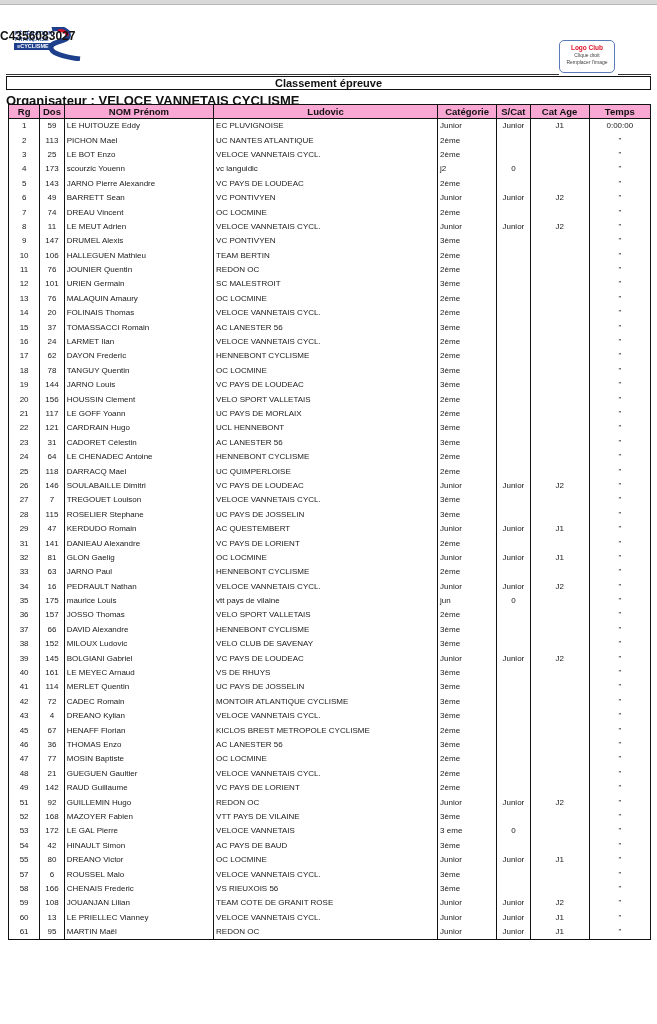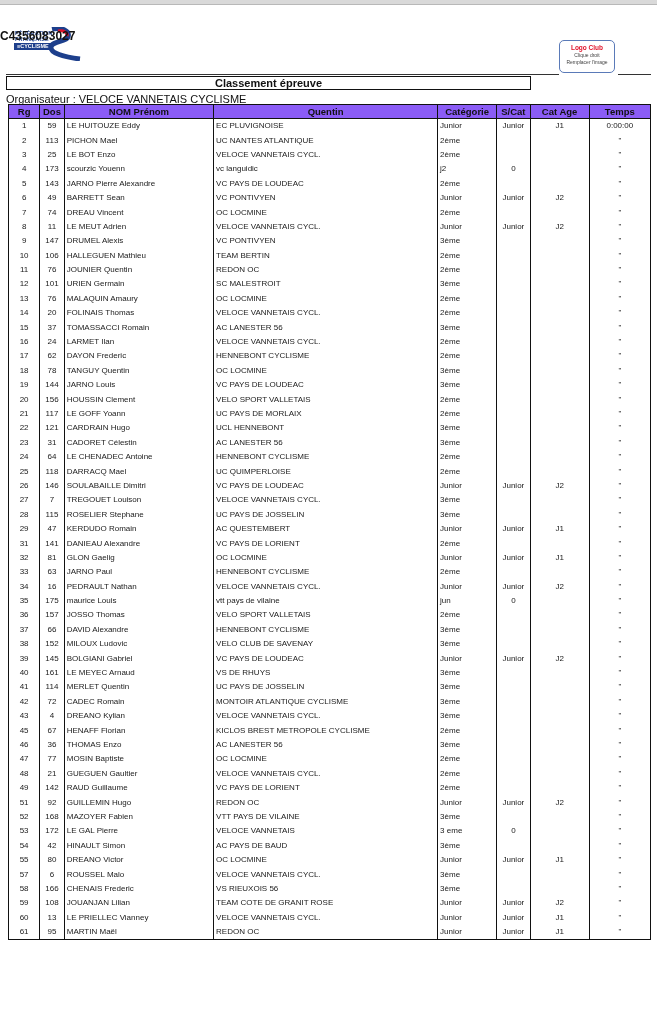--- a/index.html
+++ b/index.html
@@ -9,24 +9,24 @@
   .ffc-logo .t1, .ffc-logo .t2 { position:absolute; left:1px; font-size:5.5px; font-weight:bold; color:#1d3f8c; letter-spacing:0.2px; line-height:6px; }
   .ffc-logo .t1 { top:3px; }
   .ffc-logo .t2 { top:9px; }
   .ffc-logo .t3 { position:absolute; left:0; top:16px; background:#1d3f8c; color:#fff; font-size:5.5px; font-weight:bold; padding:0 3px; line-height:7px; }
   .ffc-logo svg { position:absolute; left:32px; top:0; }
   .code { position:absolute; left:0; width:657px; top:29px; text-align:left; font-weight:bold; font-size:12px; }
   .clublogo { position:absolute; left:559px; top:40px; width:56px; height:33px; border:1.5px solid #5a7ab8; border-radius:5px; text-align:center; font-size:5px; line-height:7px; color:#444; box-sizing:border-box; padding-top:3px; background:#fff; }
   .clublogo .l1 { color:#e0142b; font-weight:bold; font-size:6.5px; line-height:8px; }
   .line-right { position:absolute; left:618px; top:74px; width:33px; height:1px; background:#333; }
   .line-top { position:absolute; left:6px; top:74px; width:553px; height:1px; background:#333; }
-  .title-box { position:absolute; left:6px; top:76px; width:525px; height:14px; border:1px solid #111; box-sizing:border-box; text-align:center; font-weight:bold; font-size:11px; line-height:13px; border-left:1.5px solid #111; }
-  .organisateur { position:absolute; left:6px; top:93px; font-size:11px; font-weight:normal; }
+  .title-box { position:absolute; left:6px; top:76px; width:645px; height:14px; border:1px solid #111; box-sizing:border-box; text-align:center; font-weight:bold; font-size:11px; line-height:13px; border-left:1.5px solid #111; }
+  .organisateur { position:absolute; left:6px; top:93px; font-size:13px; font-weight:bold; }
   table { position:absolute; left:8px; top:104px; border-collapse:collapse; table-layout:fixed; width:643px; font-size:8px; }
-  th { background:#8b5cf6; border:1px solid #111; font-weight:bold; font-size:9.5px; height:13px; padding:0; text-align:center; }
+  th { background:#f9a8d4; border:1px solid #111; font-weight:bold; font-size:9.5px; height:13px; padding:0; text-align:center; }
   td { height:14.4px; padding:0 2px; border-left:1px solid #111; border-right:1px solid #111; white-space:nowrap; overflow:hidden; line-height:14px; color:#1a1a1a; }
   td.c { text-align:center; }
   tr:last-child td { border-bottom:1px solid #111; }
   col.rg { width:28px; } col.dos { width:22px; } col.nom { width:134px; } col.eq { width:201px; } col.cat { width:53px; } col.scat { width:30px; } col.age { width:53px; } col.tps { width:55px; }
 </style>
 </head>
 <body>
 
 <div class="topbar"></div>
 
@@ -62,21 +62,21 @@
       <col class="cat">
       <col class="scat">
       <col class="age">
       <col class="tps">
     </colgroup>
   <thead>
     <tr>
       <th>Rg</th>
       <th>Dos</th>
       <th>NOM Prénom</th>
-      <th>Quentin</th>
+      <th>Ludovic</th>
       <th>Catégorie</th>
       <th>S/Cat</th>
       <th>Cat Age</th>
       <th>Temps</th>
     </tr>
   </thead>
   <tbody id="tbody">
       <tr>
         <td class="c">1</td>
         <td class="c">59</td>

